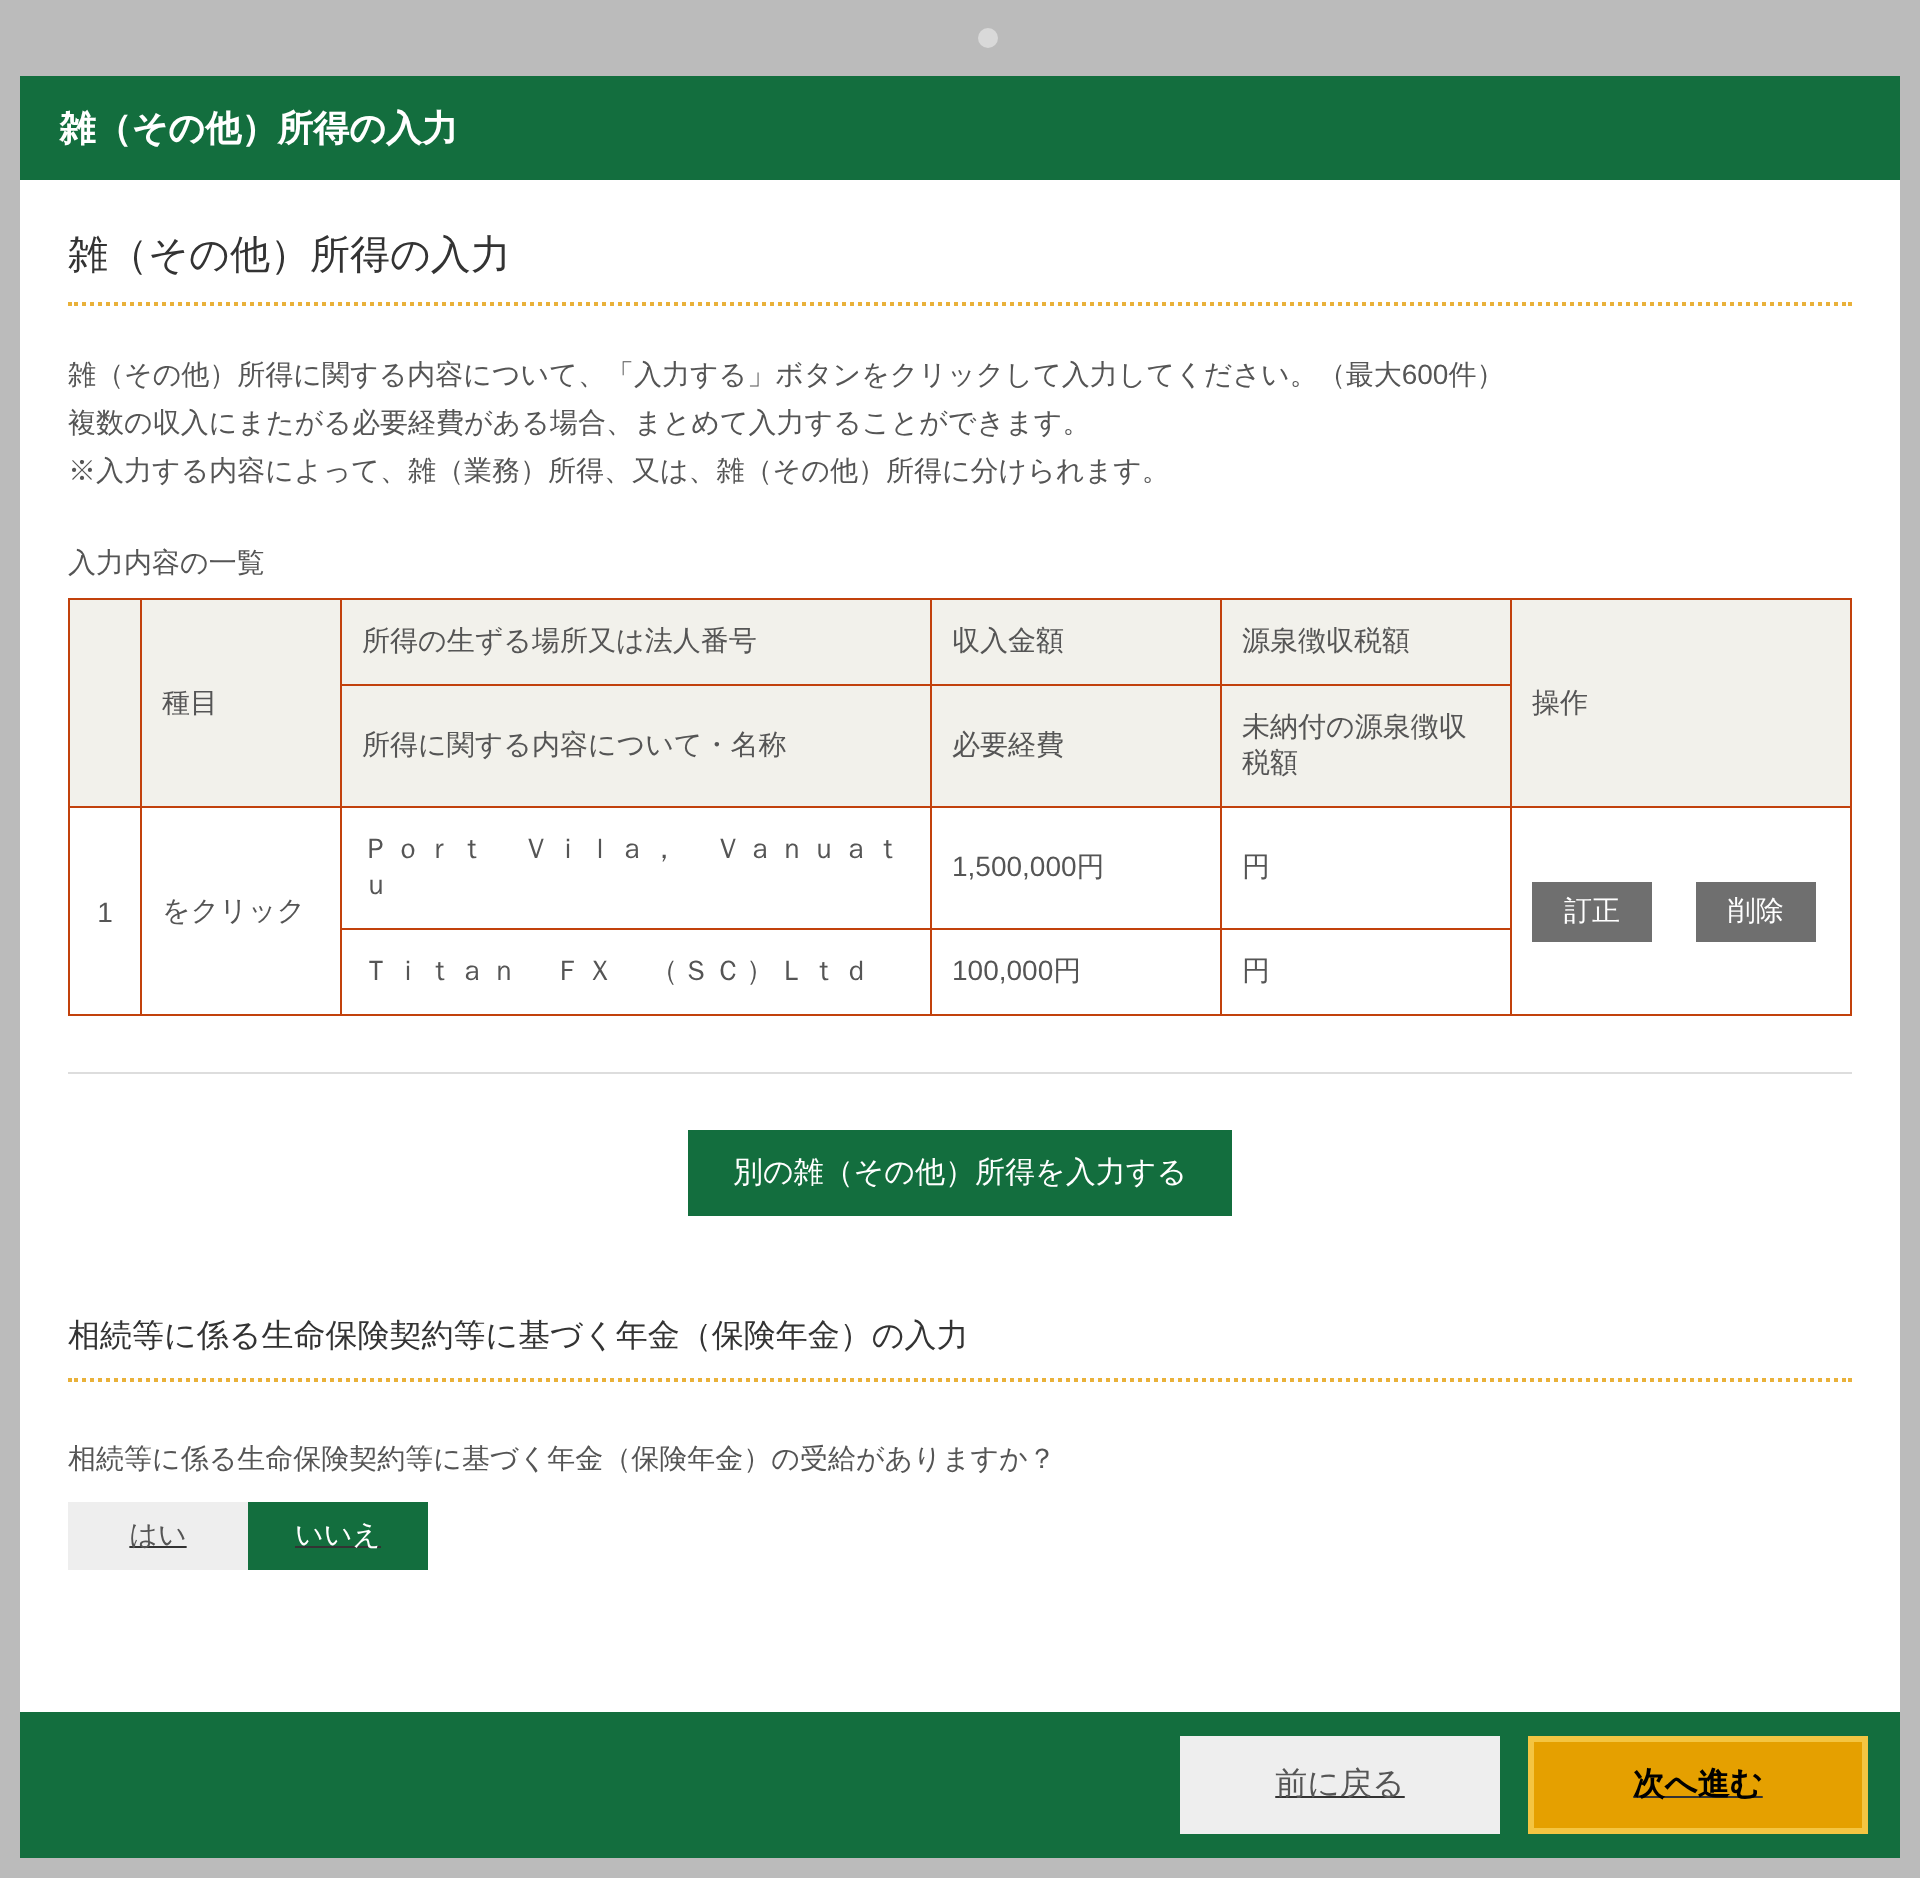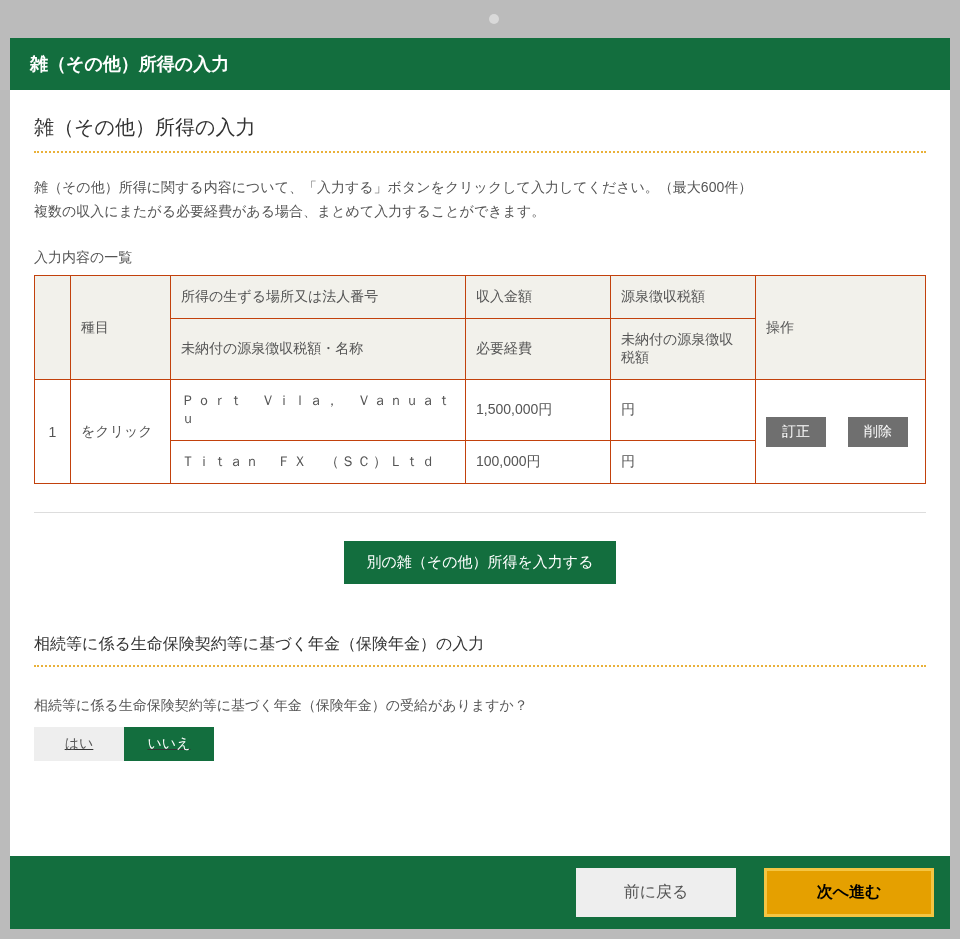--- a/index.html
+++ b/index.html
@@ -172,21 +172,22 @@
   }
   .seg .yes { background: #eeeeee; color: #555; }
   .seg .no  { background: #136e3e; color: #fff; }
   .footer-bar {
     position: absolute;
     left: 0; right: 0; bottom: 0;
     background: #136e3e;
     padding: 12px 16px;
     display: flex;
     justify-content: flex-end;
-    gap: 28px;
+    gap: 14px;
+    text-decoration: underline;
   }
   .btn-light {
     background: #eeeeee;
     color: #555;
     border: none;
     padding: 14px 0;
     width: 160px;
     font-size: 16px;
     cursor: pointer;
   }
@@ -215,20 +216,21 @@
     <div class="header-bar">
       <span>雑（その他）所得の入力</span>
     </div>
 
     <div class="content">
 
       <div class="section-title">雑（その他）所得の入力</div>
 
       <p class="desc-line">雑（その他）所得に関する内容について、「入力する」ボタンをクリックして入力してください。（最大600件）</p>
       <p class="desc-line">複数の収入にまたがる必要経費がある場合、まとめて入力することができます。</p>
+      <p class="desc-line">※入力する内容によって、雑（業務）所得、又は、雑（その他）所得に分けられます。</p>
 
       <div class="list-caption">入力内容の一覧</div>
 
       <table class="input-table">
         <colgroup>
           <col class="col-idx">
             <col class="col-kind">
             <col class="col-place">
             <col class="col-amt">
             <col class="col-tax">
@@ -237,21 +239,21 @@
         <thead>
           <tr>
             <th rowspan="2"></th>
             <th rowspan="2">種目</th>
             <th>所得の生ずる場所又は法人番号</th>
             <th>収入金額</th>
             <th>源泉徴収税額</th>
             <th rowspan="2">操作</th>
           </tr>
           <tr>
-            <th>未納付の源泉徴収税額・名称</th>
+            <th>所得に関する内容について・名称</th>
             <th>必要経費</th>
             <th>未納付の源泉徴収税額</th>
           </tr>
         </thead>
         <tbody>
           <tr>
             <td rowspan="2" class="amt-cell" style="text-align:center;">1</td>
             <td rowspan="2">をクリック</td>
             <td class="spaced">Ｐｏｒｔ　Ｖｉｌａ，　Ｖａｎｕａｔｕ</td>
             <td class="amt-cell">1,500,000円</td>

